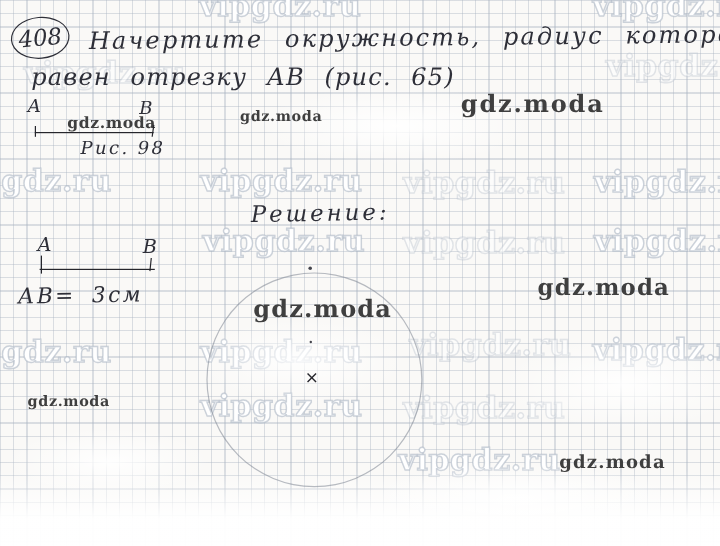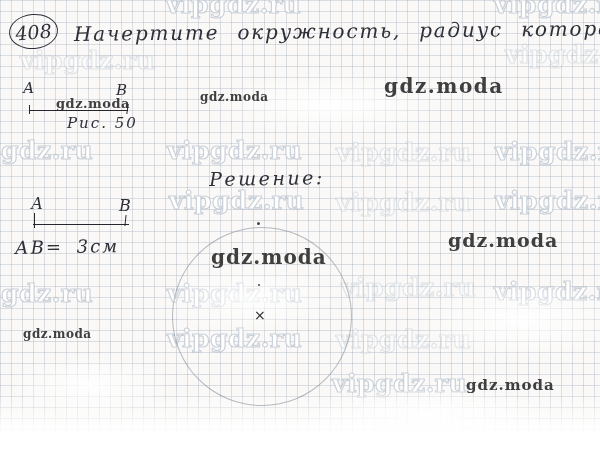--- a/index.html
+++ b/index.html
@@ -97,27 +97,28 @@
   <span class="wm-brand" style="left:448px;top:229px;font-size:19px;letter-spacing:1px;">gdz.moda</span>
   <span class="wm-brand" style="left:211px;top:245px;font-size:20px;letter-spacing:1px;">gdz.moda</span>
   <span class="wm-brand" style="left:23px;top:327px;font-size:12px;">gdz.moda</span>
   <span class="wm-brand" style="left:466px;top:376px;font-size:15px;letter-spacing:1px;">gdz.moda</span>
 
   <div class="task-oval">
     <span class="num">408</span>
   </div>
 
   <span class="hw" style="left:74px;top:19px;font-size:20px;letter-spacing:1.8px;word-spacing:10px;transform:rotate(-.6deg);">Начертите окружность, радиус которой</span>
+  <span class="hw" style="left:26px;top:52px;font-size:20px;letter-spacing:1px;word-spacing:9px;">равен отрезку АВ (рис. 65)</span>
 
   <span class="hw" style="left:23px;top:79px;font-size:15px;">А</span>
   <span class="hw" style="left:116px;top:81px;font-size:15px;">В</span>
   <div class="seg-line" style="left:29px;top:110px;width:99px;"></div>
   <div class="tick" style="left:29px;top:105px;height:9px;"></div>
   <div class="tick" style="left:127px;top:104px;height:10px;transform:rotate(8deg);"></div>
-  <span class="hw" style="left:67px;top:114px;font-size:15px;letter-spacing:2px;">Рис. 50</span>
+  <span class="hw" style="left:67px;top:114px;font-size:15px;letter-spacing:2px;">Рис. 98</span>
 
   <span class="hw" style="left:209px;top:167px;font-size:19px;letter-spacing:2.5px;transform:rotate(-1deg);">Решение:</span>
 
   <span class="hw" style="left:31px;top:194px;font-size:16px;">А</span>
   <span class="hw" style="left:119px;top:196px;font-size:16px;">В</span>
   <div class="seg-line" style="left:33px;top:224px;width:96px;"></div>
   <div class="tick" style="left:34px;top:213px;height:15px;"></div>
   <div class="tick" style="left:125px;top:215px;height:11px;transform:rotate(6deg);"></div>
   <span class="hw" style="left:15px;top:236px;font-size:18px;letter-spacing:2px;word-spacing:6px;transform:rotate(-1deg);">АВ= 3см</span>
 

